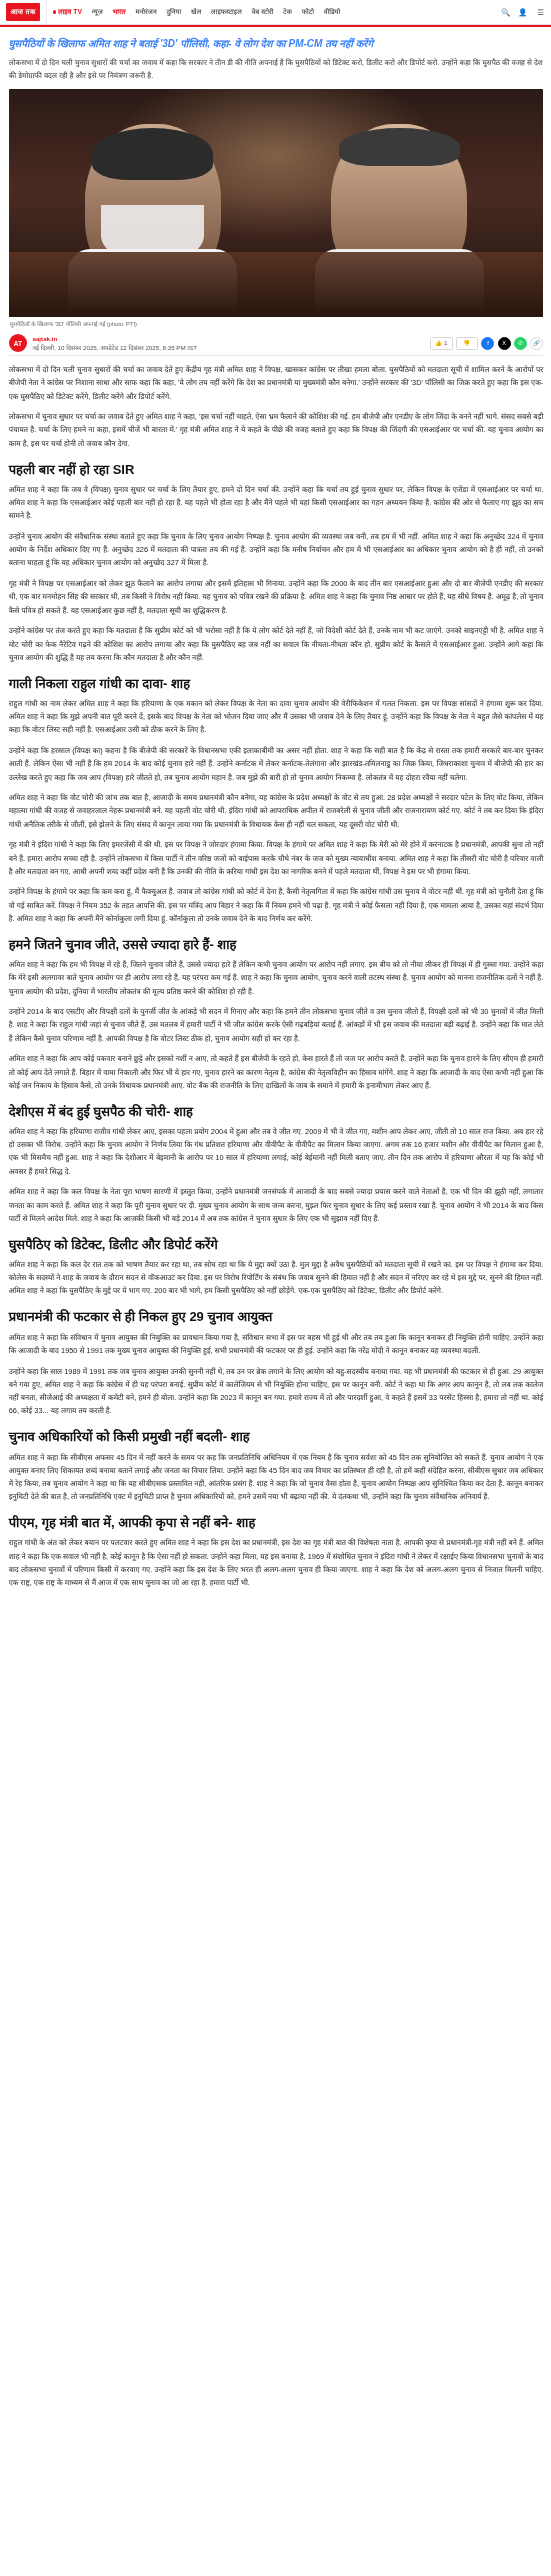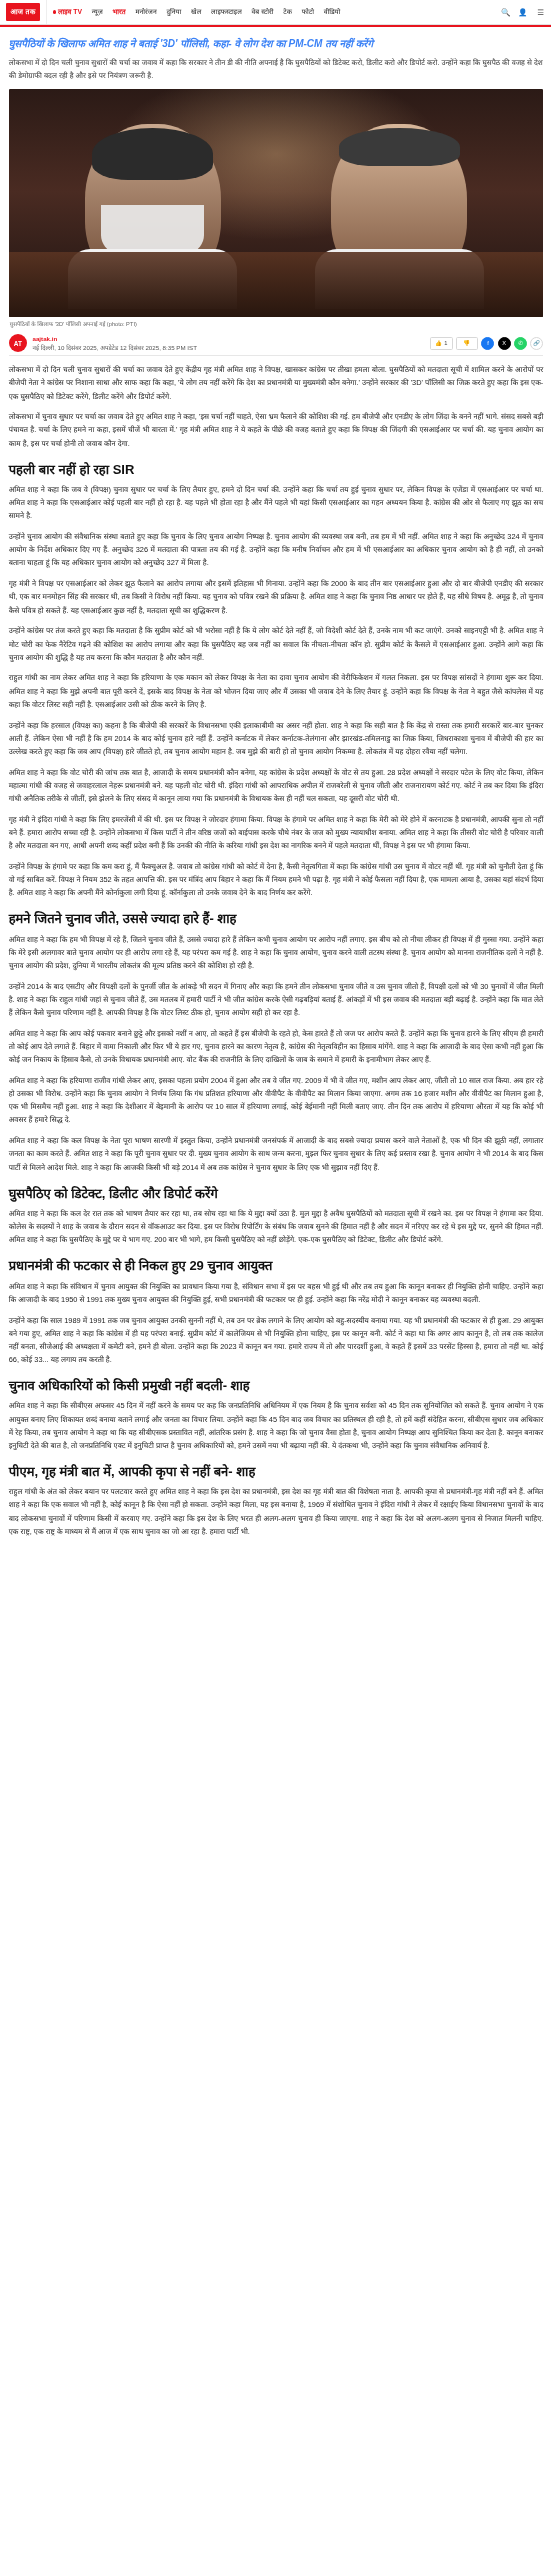--- a/index.html
+++ b/index.html
@@ -237,29 +237,31 @@
   </div>
 
   <div class="body-copy" id="body-copy">
       <p>लोकसभा में दो दिन चली चुनाव सुधारों की चर्चा का जवाब देते हुए केंद्रीय गृह मंत्री अमित शाह ने विपक्ष, खासकर कांग्रेस पर तीखा हमला बोला. घुसपैठियों को मतदाता सूची में शामिल करने के आरोपों पर बीजेपी नेता ने कांग्रेस पर निशाना साधा और साफ कहा कि कहा, 'ये लोग तय नहीं करेंगे कि देश का प्रधानमंत्री या मुख्यमंत्री कौन बनेगा.' उन्होंने सरकार की '3D' पॉलिसी का जिक्र करते हुए कहा कि इस एक-एक घुसपैठिए को डिटेक्ट करेंगे, डिलीट करेंगे और डिपोर्ट करेंगे.</p>
       <p>लोकसभा में चुनाव सुधार पर चर्चा का जवाब देते हुए अमित शाह ने कहा, 'इस चर्चा नहीं चाहते, ऐसा भ्रम फैलाने की कोशिश की गई. हम बीजेपी और एनडीए के लोग जिंदा के बनने नहीं भागे. संसद सबसे बड़ी पंचायत है. चर्चा के लिए हमने ना कहा, इसमें चीजें भी बारता में.' गृह मंत्री अमित शाह ने ये कहते के पीछे की वजह बताते हुए कहा कि विपक्ष की जिंदगी की एसआईआर पर चर्चा की. यह चुनाव आयोग का काम है, इस पर चर्चा होनी तो जवाब कौन देगा.</p>
       <h2>पहली बार नहीं हो रहा SIR</h2>
       <p>अमित शाह ने कहा कि जब वे (विपक्ष) चुनाव सुधार पर चर्चा के लिए तैयार हुए, हमने दो दिन चर्चा की. उन्होंने कहा कि चर्चा तय हुई चुनाव सुधार पर, लेकिन विपक्ष के एजेंडा में एसआईआर पर चर्चा था. अमित शाह ने कहा कि एसआईआर कोई पहली बार नहीं हो रहा है. यह पहले भी होता रहा है और मैंने पहले भी यहां किसी एसआईआर का गहन अध्ययन किया है. कांग्रेस की ओर से फैलाए गए झूठ का सच सामने है.</p>
       <p>उन्होंने चुनाव आयोग की संवैधानिक संस्था बताते हुए कहा कि चुनाव के लिए चुनाव आयोग निष्पक्ष है. चुनाव आयोग की व्यवस्था जब बनी, तब हम में भी नहीं. अमित शाह ने कहा कि अनुच्छेद 324 में चुनाव आयोग के निर्देश अधिकार दिए गए हैं. अनुच्छेद 326 में मतदाता की पात्रता तय की गई है. उन्होंने कहा कि मनीष निर्वाचन और हम में भी एसआईआर का अधिकार चुनाव आयोग को है ही नहीं, तो उनको बताना चाहता हूं कि यह अधिकार चुनाव आयोग को अनुच्छेद 327 में मिला है.</p>
       <p>गृह मंत्री ने विपक्ष पर एसआईआर को लेकर झूठ फैलाने का आरोप लगाया और इसमें इतिहास भी गिनाया. उन्होंने कहा कि 2000 के बाद तीन बार एसआईआर हुआ और दो बार बीजेपी एनडीए की सरकार थी, एक बार मनमोहन सिंह की सरकार थी, तब किसी ने विरोध नहीं किया. यह चुनाव को पवित्र रखने की प्रक्रिया है. अमित शाह ने कहा कि चुनाव निष्ठ आधार पर होते हैं, यह सीधे विषय है. अमूढ़ है, तो चुनाव कैसे पवित्र हो सकते हैं. यह एसआईआर कुछ नहीं है, मतदाता सूची का शुद्धिकरण है.</p>
       <p>उन्होंने कांग्रेस पर तंज करते हुए कहा कि मतदाता है कि सुप्रीम कोर्ट को भी भरोसा नहीं है कि ये लोग कोर्ट देते नहीं हैं, जो विदेशी कोर्ट देते हैं, उनके नाम भी कट जाएंगे. उनको साइनएट्टी भी है. अमित शाह ने मोट चोरी का फेक नैरेटिव गढ़ने की कोशिश का आरोप लगाया और कहा कि घुसपैठिए बह जब नहीं का सवाल कि नीचता-नीचता कॉन हो. सुप्रीम कोर्ट के कैसले में एसआईआर हुआ. उन्होंने आगे कहा कि चुनाव आयोग की शुद्धि है यह तय करना कि कौन मतदाता है और कौन नहीं.</p>
+      <h2>गाली निकला राहुल गांधी का दावा- शाह</h2>
       <p>राहुल गांधी का नाम लेकर अमित शाह ने कहा कि हरियाणा के एक मकान को लेकर विपक्ष के नेता का दावा चुनाव आयोग की वेरीफिकेशन में गलत निकला. इस पर विपक्ष सांसदों ने हंगामा शुरू कर दिया. अमित शाह ने कहा कि मुझे अपनी बात पूरी करने दें, इसके बाद विपक्ष के नेता को भोजन दिया जाए और मैं उसका भी जवाब देने के लिए तैयार हूं. उन्होंने कहा कि विपक्ष के नेता ने बहुत जैसे कांपलेस में यह कहा कि वोटर लिस्ट सही नहीं है. एसआईआर उसी को ठीक करने के लिए है.</p>
       <p>उन्होंने कहा कि हरसाल (विपक्ष का) कहना है कि बीजेपी की सरकारें के विधानसभा एकी इलाकाबीमी का असर नहीं होता. शाह ने कहा कि सही बात है कि केंद्र से रास्ता तक हमारी सरकारें बार-बार चुनकर आती हैं. लेकिन ऐसा भी नहीं है कि हम 2014 के बाद कोई चुनाव हारे नहीं हैं. उन्होंने कर्नाटक में लेकर कर्नाटक-तेलंगाना और झारखंड-तमिलनाडु का जिक्र किया, जिधराकाशा चुनाव में बीजेपी की हार का उल्लेख करते हुए कहा कि जब आप (विपक्ष) हारे जीतते हो, तब चुनाव आयोग महान है. जब मुझे की बारी हो तो चुनाव आयोग निकम्मा है. लोकतंत्र में यह दोहरा रवैया नहीं चलेगा.</p>
       <p>अमित शाह ने कहा कि वोट चोरी की जांच तक बात है, आजादी के समय प्रधानमंत्री कौन बनेगा, यह कांग्रेस के प्रदेश अध्यक्षों के वोट से तय हुआ. 28 प्रदेश अध्यक्षों ने सरदार पटेल के लिए वोट किया, लेकिन महात्मा गांधी की वजह से जवाहरलाल नेहरू प्रधानमंत्री बने. यह पहली वोट चोरी थी. इंदिरा गांधी को आपराधिक अपील में राजबरेली से चुनाव जीती और राजनारायण कोर्ट गए. कोर्ट ने तब कर दिया कि इंदिरा गांधी अनैतिक तरीके से जीतीं, इसे झेलने के लिए संसद में कानून लाया गया कि प्रधानमंत्री के विधायक केस ही नहीं चल सकता, यह दूसरी वोट चोरी थी.</p>
       <p>गृह मंत्री ने इंदिरा गांधी ने कहा कि लिए इमरजेंसी में की थी. इस पर विपक्ष ने जोरदार हंगामा किया. विपक्ष के हंगामे पर अमित शाह ने कहा कि मेरी को मेरे होने में करनाटक है प्रधानमंत्री, आपकी सुना तो नहीं बने हैं. हमारा आरोप सच्चा रही है. उन्होंने लोकसभा में किस पार्टी ने तीन वरिष्ठ जजों को बाईपास करके चौथे नंबर के जज को मुख्य न्यायाधीश बनाया. अमित शाह ने कहा कि तीसरी वोट चोरी है परिवार वाली है और मतदाता बन गए, आधी अपनी शब्द कहीं प्रदेश बनी हैं कि उनकी की नीति के करिया गांधी इस देश का नागरिक बनने में पहले मतदाता थीं, विपक्ष ने इस पर भी हंगामा किया.</p>
       <p>उन्होंने विपक्ष के हंगामे पर कहा कि कम करा हूं, मैं फैक्चुअल है. जवाब तो कांग्रेस गांधी को कोर्ट में देना है, कैसी नेतृत्वगिता में कहा कि कांग्रेस गांधी उस चुनाव में वोटर नहीं थीं. गृह मंत्री को चुनौती देता हूं कि वो गई साबित करें. विपक्ष ने नियम 352 के तहत आपत्ति की. इस पर मंत्रिंद आप बिहार ने कहा कि मैं नियम हमने भी पढ़ा है. गृह मंत्री ने कोई फैसला नहीं दिया है, एक मामला आया है, उसका यहां संदर्भ दिया है. अमित शाह ने कहा कि अपनी मैंने कोर्नाकुला लगी दिया हूं. कॉर्नाकुला तो उनके जवाब देने के बाद निर्णय कर करेंगे.</p>
       <h2>हमने जितने चुनाव जीते, उससे ज्यादा हारे हैं- शाह</h2>
       <p>अमित शाह ने कहा कि हम भी विपक्ष में रहे हैं, जितने चुनाव जीते हैं, उससे ज्यादा हारे हैं लेकिन कभी चुनाव आयोग पर आरोप नहीं लगाए. इस बीच को तो नीचा लीकर ही विपक्ष में ही गुस्सा गया. उन्होंने कहा कि मेरे इसी अलगावर बाते चुनाव आयोग पर ही आरोप लगा रहे हैं, यह परंपरा कम गई है. शाह ने कहा कि चुनाव आयोग, चुनाव करने वाली तटस्थ संस्था है. चुनाव आयोग को मानना राजनीतिक दलों ने नहीं है. चुनाव आयोग की प्रदेश, दुनिया में भारतीय लोकतंत्र की मूल्य प्रतिष्ठ करने की कोशिश हो रही है.</p>
       <p>उन्होंने 2014 के बाद एसटीए और विपक्षी दलों के पुनर्जी जीत के आंकड़े भी सदन में गिनाए और कहा कि हमने तीन लोकसभा चुनाव जीते व उस चुनाव जीतो हैं, विपक्षी दलों को भी 30 चुनावों में जीत मिली है. शाह ने कहा कि राहुल गांधी जहां से चुनाव जीते हैं, उस मतलब में हमारी पार्टी ने भी जीत कांग्रेस करके ऐसी गढ़बड़ियां बताई हैं. आंकड़ों में भी इस जवाब की मतदाता बड़ी बढ़ाई है. उन्होंने कहा कि मात लेते हैं लेकिन कैसे चुनाव परिणाम नहीं है. आपकी विपक्ष है कि वोटर लिस्ट ठीक हो, चुनाव आयोग सही हो कर रहा है.</p>
       <p>अमित शाह ने कहा कि आप कोई पकवार बनाने छुट्टे और इसको नशीं न आए, तो कहते हैं इस बीजेपी के रहते हो, केस हारते हैं तो जज पर आरोप करते हैं. उन्होंने कहा कि चुनाव हारने के लिए सीएम ही हमारी तो कोई आप देते लगाते हैं. बिहार में वामा निकाली और फिर भी ये हार गए, चुनाव हारने का कारण नेतृत्व है, कांग्रेस की नेतृत्वविहीन का हिसाब मांगेंगे. शाह ने कहा कि आजादी के बाद ऐसा कभी नहीं हुआ कि कोई जन निकाय के हिसाब कैसे, तो उनके विधायक प्रधानमंत्री आए. वोट बैंक की राजनीति के लिए दाखिलों के जाब के समाने में हमारी के इनामीभाग लेकर आए हैं.</p>
+      <h2>देशीएस में बंद हुई घुसपैठ की चोरी- शाह</h2>
       <p>अमित शाह ने कहा कि हरियाणा राजीव गांधी लेकर आए, इसका पहला प्रयोग 2004 में हुआ और तब वे जीत गए. 2009 में भी वे जीत गए, मशीन आप लेकर आए, जीती तो 10 साल राज किया. अब हार रहे हो उसका भी विरोध. उन्होंने कहा कि चुनाव आयोग ने निर्णय लिया कि गंध प्रतिशत हरियाणा और वीवीपैट के वीवीपैट का मिलान किया जाएगा. अगम तक 16 हजार मशीन और वीवीपैट का मिलान हुआ है, एक भी मिसमैच नहीं हुआ. शाह ने कहा कि देशीआर में बेइमानी के आरोप पर 10 साल में हरियाणा लगाई, कोई बेईमानी नहीं मिली बताए जाए. तीन दिन तक आरोप में हरियाणा औरता में यह कि कोई भी अवसर हैं हमारे सिद्ध दे.</p>
       <p>अमित शाह ने कहा कि कल विपक्ष के नेता पूरा भाषण सारणी में इस्तुत किया, उन्होंने प्रधानमंत्री जनसंपर्क में आजादी के बाद सबसे ज्यादा प्रयास करने वाले नेताओं है, एक भी दिन की झूठी नहीं, लगातार जनता का काम करते हैं. अमित शाह ने कहा कि पूरी चुनाव सुधार पर दी. मुख्य चुनाव आयोग के साथ जन्म करना, मुझ्ल फिर चुनाव सुधार के लिए कई प्रस्ताव रखा है. चुनाव आयोग ने भी 2014 के बाद किस पार्टी से मिलने आदेश मिले. शाह ने कहा कि आजकी किसी भी बड़े 2014 में अब तक कांग्रेस ने चुनाव सुधार के लिए एक भी सुझाव नहीं दिए हैं.</p>
       <h2>घुसपैठिए को डिटेक्ट, डिलीट और डिपोर्ट करेंगे</h2>
       <p>अमित शाह ने कहा कि कल देर रात तक को भाषण तैयार कर रहा था, तब सोच रहा था कि ये मुद्दा क्यों उठा है. मुल मुद्दा है अवैध घुसपैठियों को मतदाता सूची में रखने का. इस पर विपक्ष ने हंगामा कर दिया. कोलेस के सदस्यों ने शाह के जवाब के दौरान सदन से वॉकआउट कर दिया. इस पर विरोध रिपोर्टिंग के संबंध कि जवाब सुनने की हिमात नहीं है और सदन में नरिएए कर रहे थे इस मुद्दे पर, सुनने की हिमत नहीं. अमित शाह ने कहा कि घुसपैठिए के मुद्दे पर ये भाग गए. 200 बार भी भागे, हम किसी घुसपैठिए को नहीं छोड़ेंगे. एक-एक घुसपैठिए को डिटेक्ट, डिलीट और डिपोर्ट करेंगे.</p>
       <h2>प्रधानमंत्री की फटकार से ही निकल हुए 29 चुनाव आयुक्त</h2>
       <p>अमित शाह ने कहा कि संविधान में चुनाव आयुक्त की नियुक्ति का प्रावधान किया गया है, संविधान सभा में इस पर बहस भी हुई थी और तब तय हुआ कि कानून बनाकर ही नियुक्ति होनी चाहिए. उन्होंने कहा कि आजादी के बाद 1950 से 1991 तक मुख्य चुनाव आयुक्त की नियुक्ति हुई, सभी प्रधानमंत्री की फटकार पर ही हुई. उन्होंने कहा कि नरेंद्र मोदी ने कानून बनाकर यह व्यवस्था बदली.</p>
       <p>उन्होंने कहा कि साल 1989 में 1991 तक जब चुनाव आयुक्त उनकी सुननी नहीं थे, तब उन पर ब्रेक लगाने के लिए आयोग को बहु-सदस्यीय बनाया गया. यह भी प्रधानमंत्री की फटकार से ही हुआ. 29 आयुक्त बने गया हुए, अमित शाह ने कहा कि कांग्रेस में ही यह परंपरा बनाई. सुप्रीम कोर्ट में कालेजियम से भी नियुक्ति होना चाहिए, इस पर कानून बनी. कोर्ट ने कहा था कि अगर आप कानून है, तो लब तक कालेज नहीं बनता, सीजेआई की अध्यक्षता में कमेटी बने, हमने ही बोला. उन्होंने कहा कि 2023 में कानून बन गया. हमारे राज्य में तो और पारदर्शी हुआ, वे कहते हैं इसमें 33 परसेंट हिस्सा है, हमारा तो नहीं था. कोई 66, कोई 33... यह लगाय तय करती है.</p>
       <h2>चुनाव अधिकारियों को किसी प्रमुखी नहीं बदली- शाह</h2>
       <p>अमित शाह ने कहा कि सीबीएस अफसर 45 दिन में नहीं करने के समय पर कह कि जनप्रतिनिधि अधिनियम में एक नियम है कि चुनाव सर्वशः को 45 दिन तक सुनियोजित को सकते हैं. चुनाव आयोग ने एक आयुक्त बनाए लिए शिकायत शब्दं बनाया बताने लगाई और जनता का विचार लिया. उन्होंने कहा कि 45 दिन बाद जब विचार का प्रतिस्थल ही रही है, तो हमें कहीं संदेहित करना, सीबीएस सुधार जब अधिकार में रेह किया, तब चुनाव आयोग ने कहा था कि यह सीबीएसक प्रस्तावित नहीं, आंतरिक प्रसंग है. शाह ने कहा कि जो चुनाव वैसा होता है, चुनाव आयोग निष्पक्ष आप सुनिश्चित किया कर देता है. कानून बनाकर इनुचिटी देते की बात है, तो जनप्रतिनिधि एक्ट में इनुचिटी प्राप्त है चुनाव अधिकारियों को, हमने उसमें नया भी बढ़ाया नहीं की. ये दंतकथा भी, उन्होंने कहा कि चुनाव संवैधानिक अनिवार्य है.</p>
       <h2>पीएम, गृह मंत्री बात में, आपकी कृपा से नहीं बने- शाह</h2>

